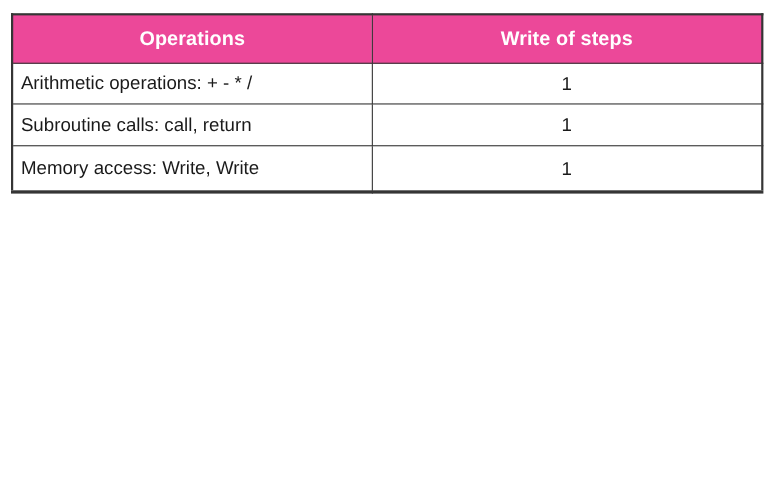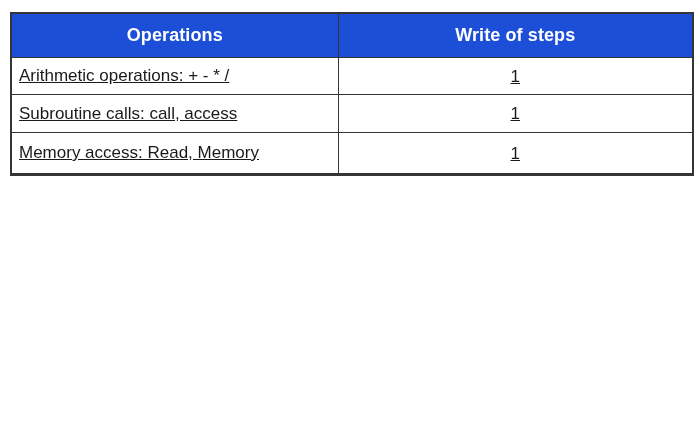--- a/index.html
+++ b/index.html
@@ -22,32 +22,31 @@
     border-collapse: collapse;
     table-layout: fixed;
     border: 2px solid #353535;
     border-bottom-width: 3px;
   }
   .ops-table th, .ops-table td {
     border: 1.5px solid #353535;
   }
   .ops-table th {
     height: 41px;
-    background: #1d4ed8;
+    background: #ec4899;
     color: #ffffff;
     font-size: 18px;
     font-weight: bold;
     text-align: center;
     vertical-align: middle;
     letter-spacing: 0.1px;
   }
   .ops-table td {
     font-size: 17px;
     vertical-align: middle;
-    text-decoration: underline;
   }
   td.op {
     text-align: left;
     padding: 4px 8px 4px 7px;
     line-height: 22px;
   }
   td.op.multiline { line-height: 28px; padding-top: 2px; padding-bottom: 2px; }
   td.steps {
     text-align: center;
     padding: 3px 40px;
@@ -80,22 +79,22 @@
         <th>Operations</th>
         <th>Write of steps</th>
       </tr>
     </thead>
     <tbody>
       <tr class="h37">
         <td class="op">Arithmetic operations: + - * /</td>
         <td class="steps">1</td>
       </tr>
       <tr class="h38">
-        <td class="op">Subroutine calls: call, access</td>
+        <td class="op">Subroutine calls: call, return</td>
         <td class="steps">1</td>
       </tr>
       <tr class="h42">
-        <td class="op">Memory access: Read, Memory</td>
+        <td class="op">Memory access: Write, Write</td>
         <td class="steps">1</td>
       </tr>
     </tbody>
   </table>
 </div>
 
 </body></html>

